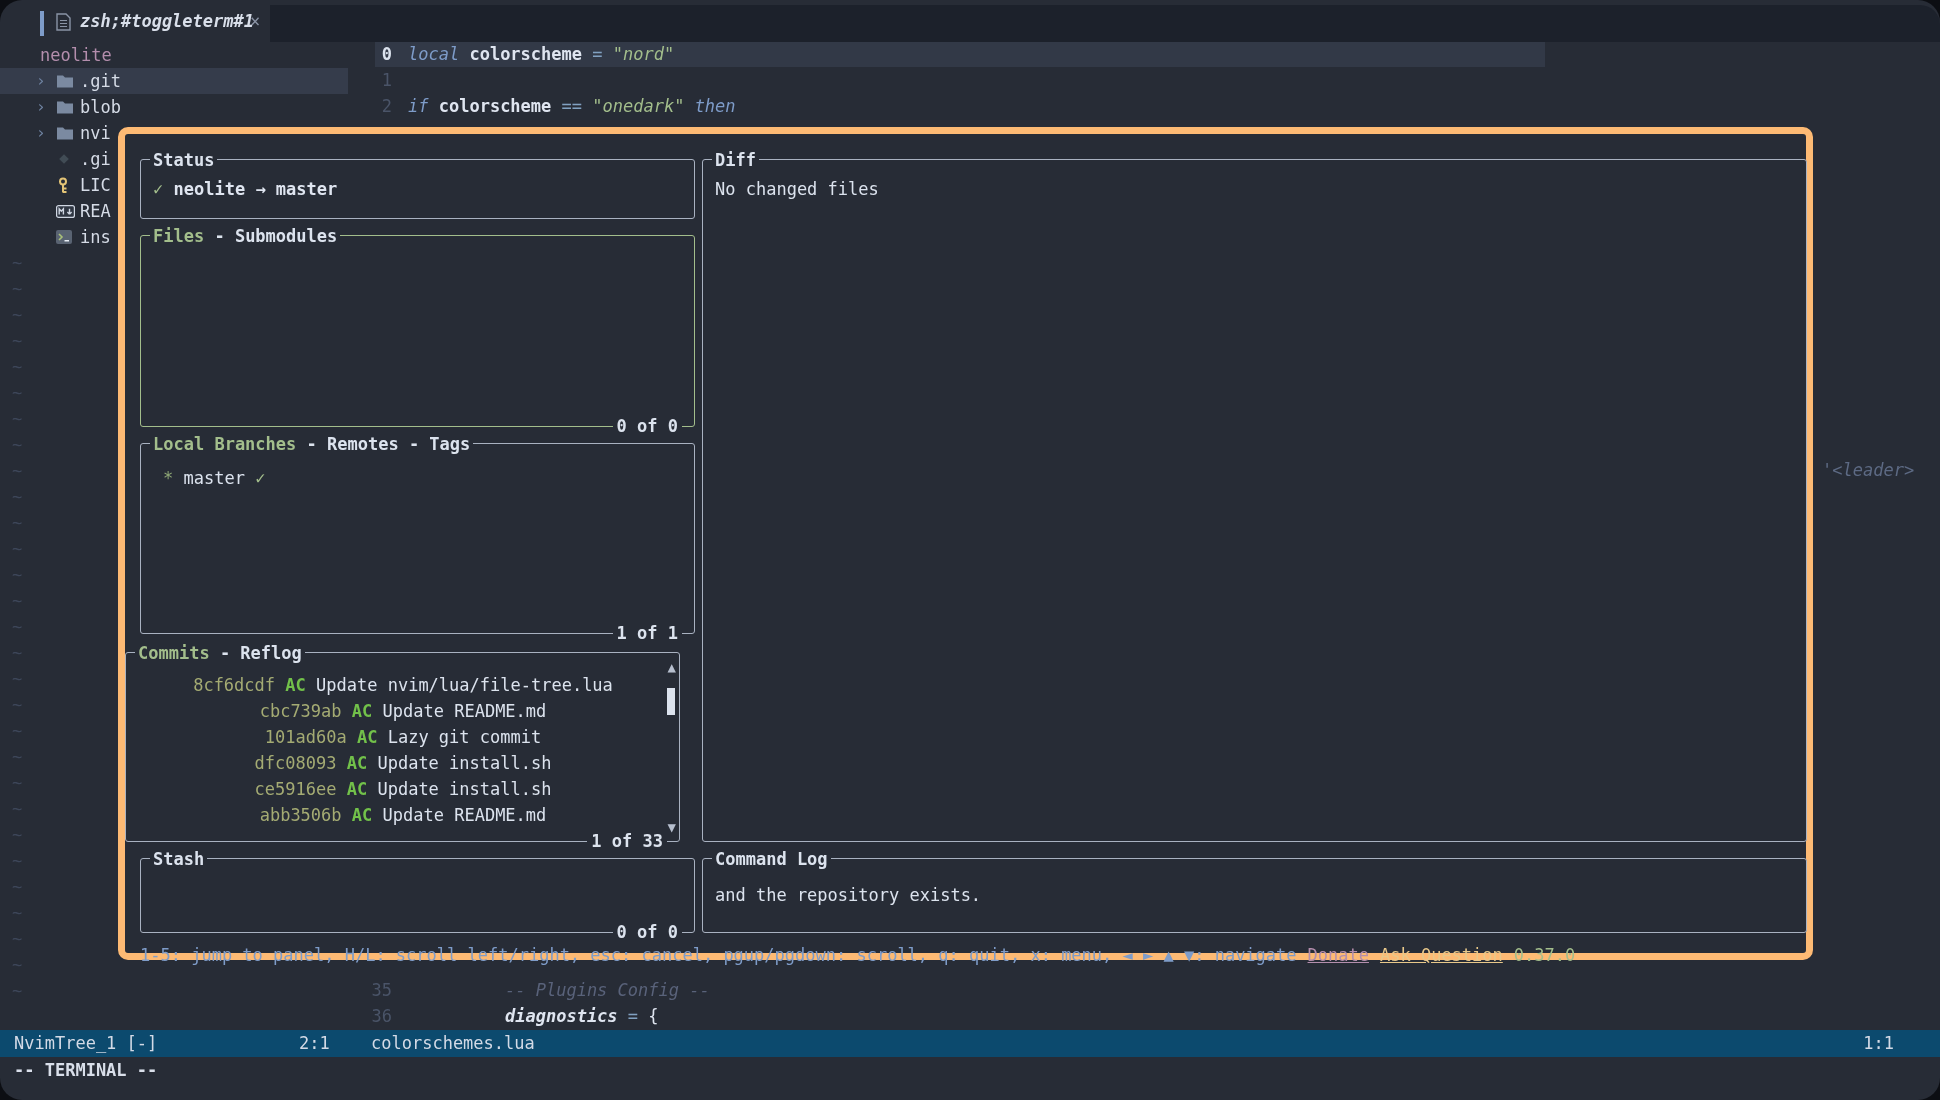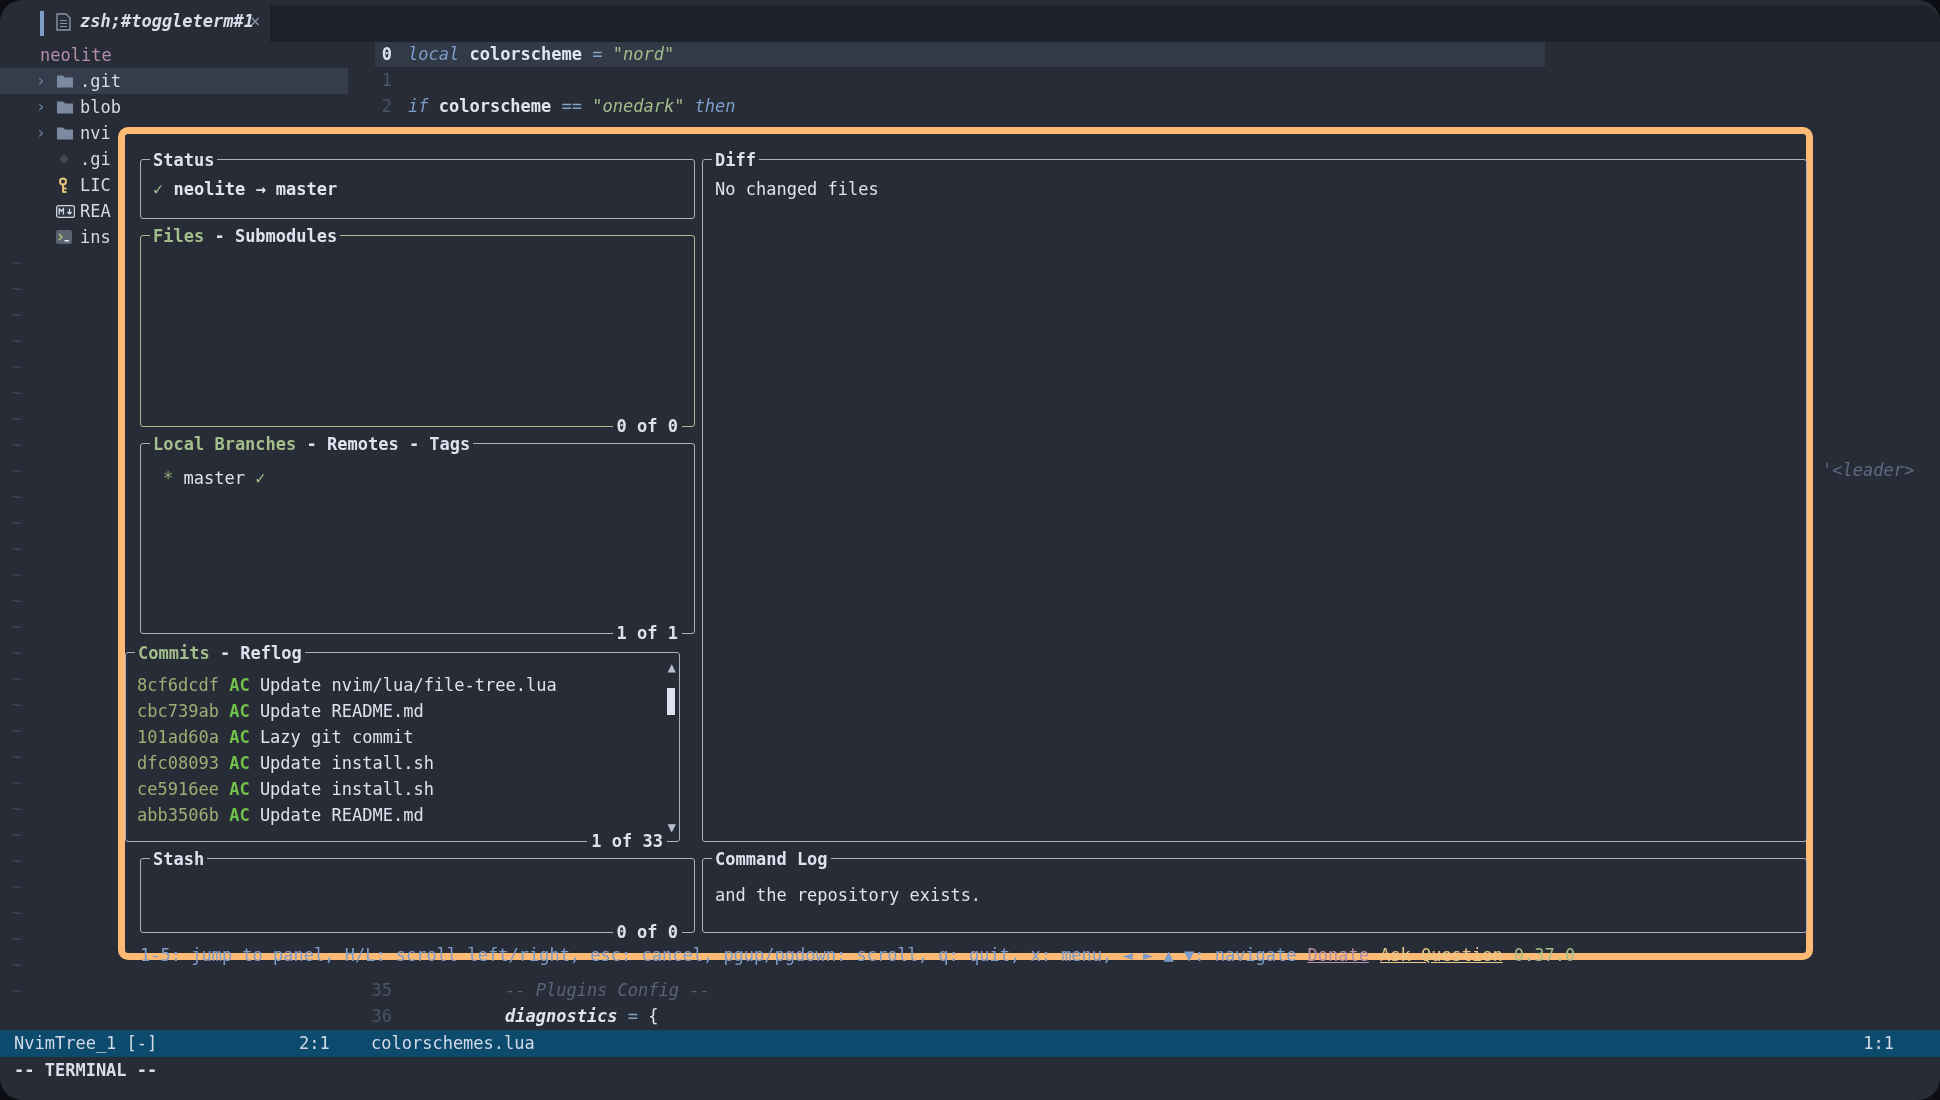--- a/index.html
+++ b/index.html
@@ -54,21 +54,21 @@
   #p-cmdlog{left:577px;top:724px;width:1105px;height:75px;}
   .ptitle{position:absolute;top:-13px;left:9px;background:#272c36;padding:0 3px;font-weight:bold;color:#dce3ee;white-space:pre;}
   .ptitle .act{color:#a3be8c;}
   .pcount{position:absolute;bottom:-13px;right:12px;background:#272c36;padding:0 4px;font-weight:bold;color:#dce3ee;}
   .pbody{padding:16px 12px 0;white-space:pre;}
   .pbody-branches{padding:21px 12px 0 22px;white-space:pre;}
   .pbody-cmdlog{padding:23px 12px 0;white-space:pre;}
   .check{color:#a3be8c;}
   .star{color:#8fa876;}
   .strong{font-weight:600;color:#dfe5f0;}
-  .commit-list{padding:19px 10px 0 11px;}
+  .commit-list{padding:19px 10px 0 11px;text-align:center;}
   .commit-row{height:26px;white-space:pre;}
   .hash{color:#a4ab73;}
   .author{color:#72c14a;font-weight:bold;}
   .msg{color:#dce3ee;}
   .scroll-up{position:absolute;top:7px;right:3px;color:#b6bfce;font-size:14px;line-height:14px;}
   .scroll-thumb{position:absolute;top:35px;right:4px;width:8px;height:27px;background:#dce3ee;}
   .scroll-down{position:absolute;bottom:7px;right:3px;color:#b6bfce;font-size:14px;line-height:14px;}
   .hintbar{position:absolute;left:15px;right:16px;top:808px;height:26px;display:flex;justify-content:flex-start;white-space:pre;}
   .hints{color:#7e9cc9;}
   .links a{text-decoration:underline;margin-left:11px;cursor:pointer;}

